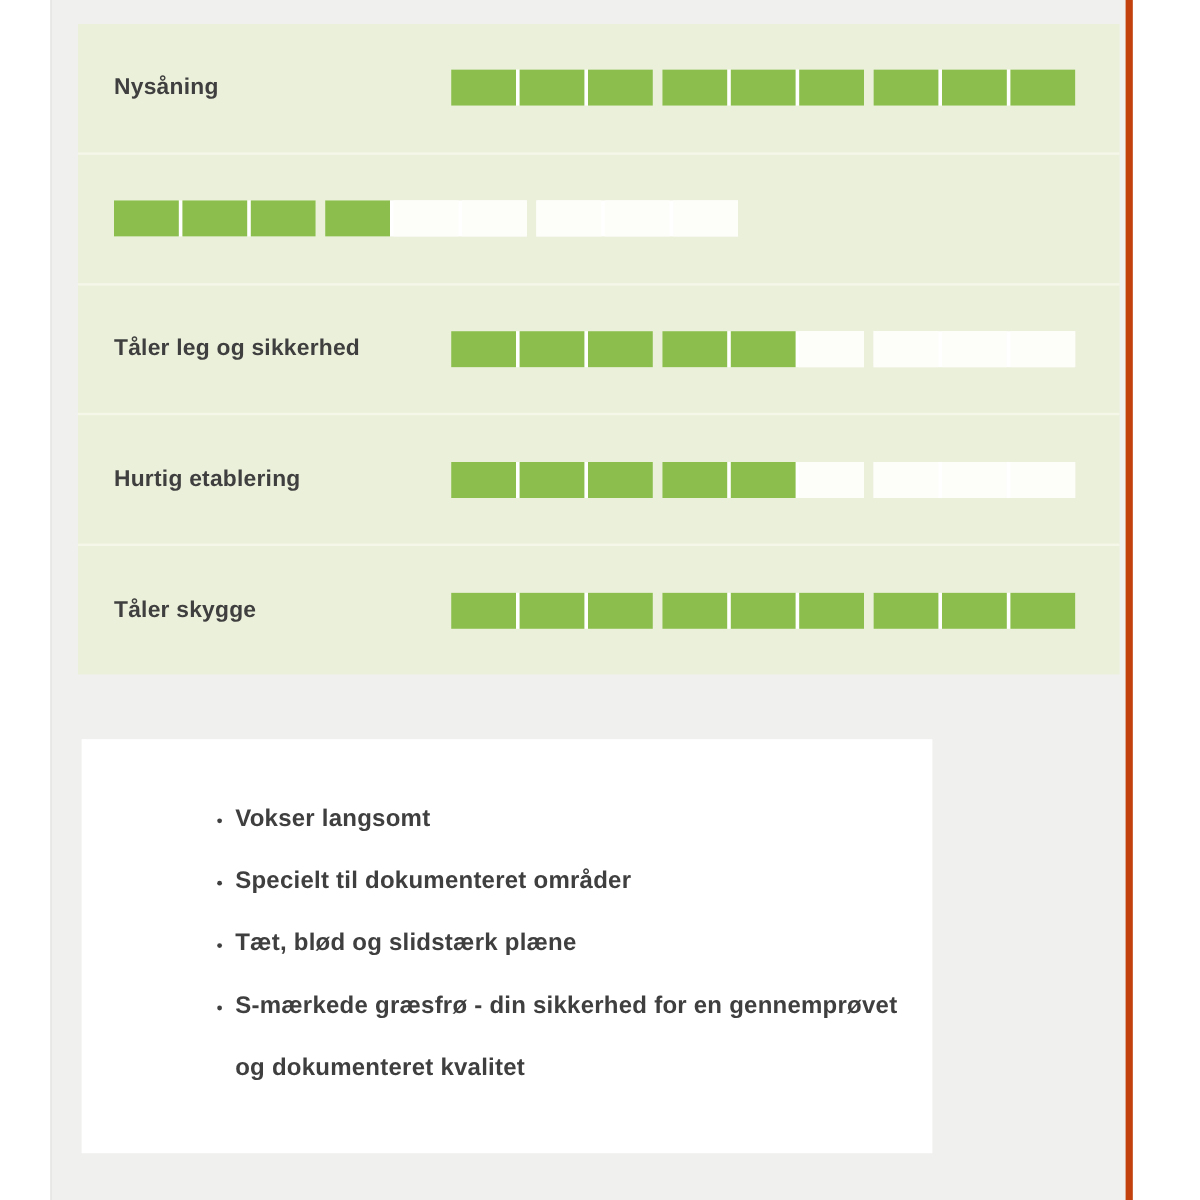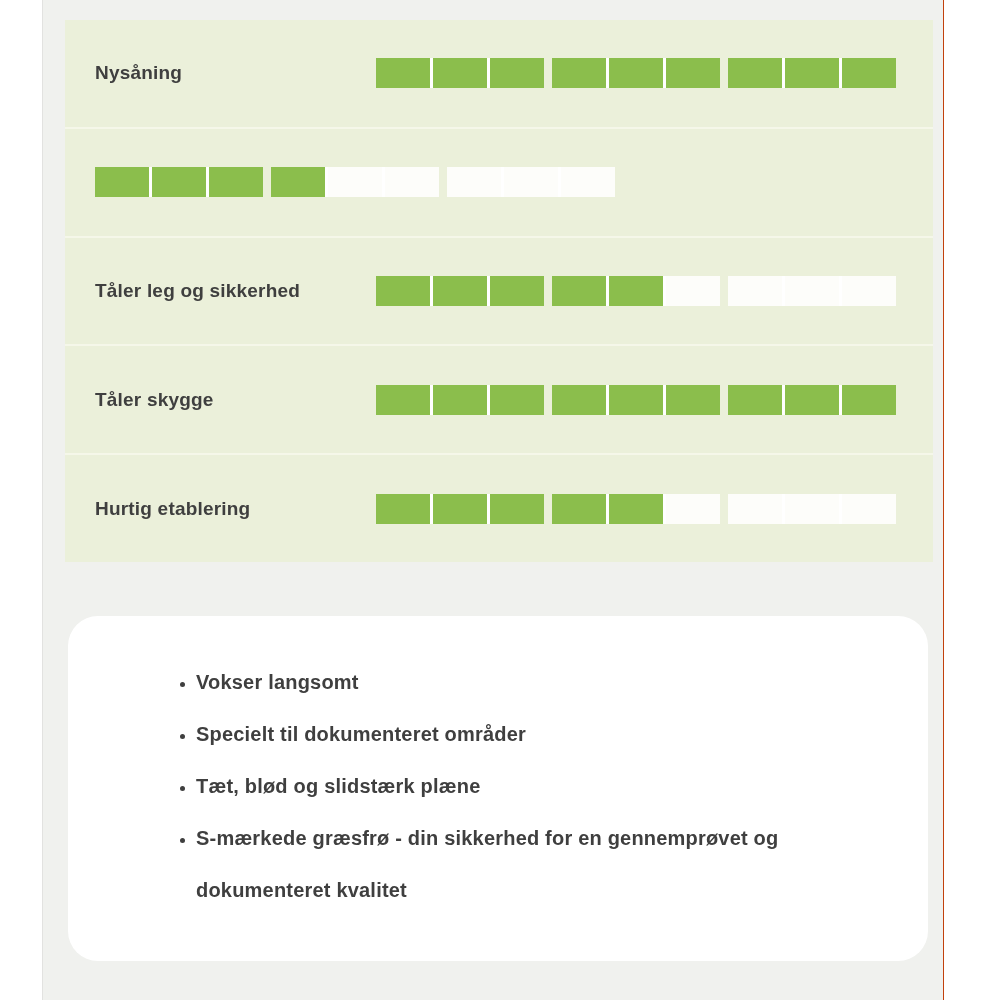--- a/index.html
+++ b/index.html
@@ -9,21 +9,21 @@
     font-family: "Liberation Sans", sans-serif;
   }
   .page { width: 1000px; height: 1000px; background: #ffffff; overflow: hidden; }
 
   .content-col {
     margin-left: 42px;
     width: 902px;
     height: 1000px;
     background: var(--page-col-bg, #f0f1ee);
     border-left: 1px solid #e2e2e0;
-    border-right: 1px solid #c2410c;
+    border-right: 6px solid #c2410c;
     position: relative;
     text-decoration: underline;
   }
 
   
   .ratings-panel {
     position: absolute;
     left: 22px;
     top: 20px;
     width: 868px;
@@ -59,24 +59,23 @@
   }
   .seg { width: 54px; height: 30px; }
   .seg.filled { background: var(--filled, #8bbe4c); }
   .seg.empty  { background: var(--empty, #fdfdfa); }
 
   
   .info-card {
     position: absolute;
     left: 25px;
     top: 616px;
-    width: 860px;
+    width: 709px;
     height: 345px;
     background: var(--card-bg, #ffffff);
-    border-radius: 30px;
   }
   .info-card ul {
     margin: 0;
     padding: 40px 20px 0 128px;
     list-style: disc;
   }
   .info-card li {
     font-size: 20px;
     font-weight: 700;
     line-height: 52px;
@@ -147,56 +146,56 @@
               <div class="seg empty"></div>
             </div>
             <div class="seg-group">
               <div class="seg empty"></div>
               <div class="seg empty"></div>
               <div class="seg empty"></div>
             </div>
           </div>
         </div>
         <div class="rating-row">
+          <div class="row-label">Hurtig etablering</div>
+          <div class="bar">
+            <div class="seg-group">
+              <div class="seg filled"></div>
+              <div class="seg filled"></div>
+              <div class="seg filled"></div>
+            </div>
+            <div class="seg-group">
+              <div class="seg filled"></div>
+              <div class="seg filled"></div>
+              <div class="seg empty"></div>
+            </div>
+            <div class="seg-group">
+              <div class="seg empty"></div>
+              <div class="seg empty"></div>
+              <div class="seg empty"></div>
+            </div>
+          </div>
+        </div>
+        <div class="rating-row">
           <div class="row-label">Tåler skygge</div>
           <div class="bar">
             <div class="seg-group">
               <div class="seg filled"></div>
               <div class="seg filled"></div>
               <div class="seg filled"></div>
             </div>
             <div class="seg-group">
               <div class="seg filled"></div>
               <div class="seg filled"></div>
               <div class="seg filled"></div>
             </div>
             <div class="seg-group">
               <div class="seg filled"></div>
               <div class="seg filled"></div>
               <div class="seg filled"></div>
-            </div>
-          </div>
-        </div>
-        <div class="rating-row">
-          <div class="row-label">Hurtig etablering</div>
-          <div class="bar">
-            <div class="seg-group">
-              <div class="seg filled"></div>
-              <div class="seg filled"></div>
-              <div class="seg filled"></div>
-            </div>
-            <div class="seg-group">
-              <div class="seg filled"></div>
-              <div class="seg filled"></div>
-              <div class="seg empty"></div>
-            </div>
-            <div class="seg-group">
-              <div class="seg empty"></div>
-              <div class="seg empty"></div>
-              <div class="seg empty"></div>
             </div>
           </div>
         </div>
       </section>
 
     <section class="info-card">
       <ul id="bullet-list">
 
       <li>Vokser langsomt</li>
           <li>Specielt til dokumenteret områder</li>

